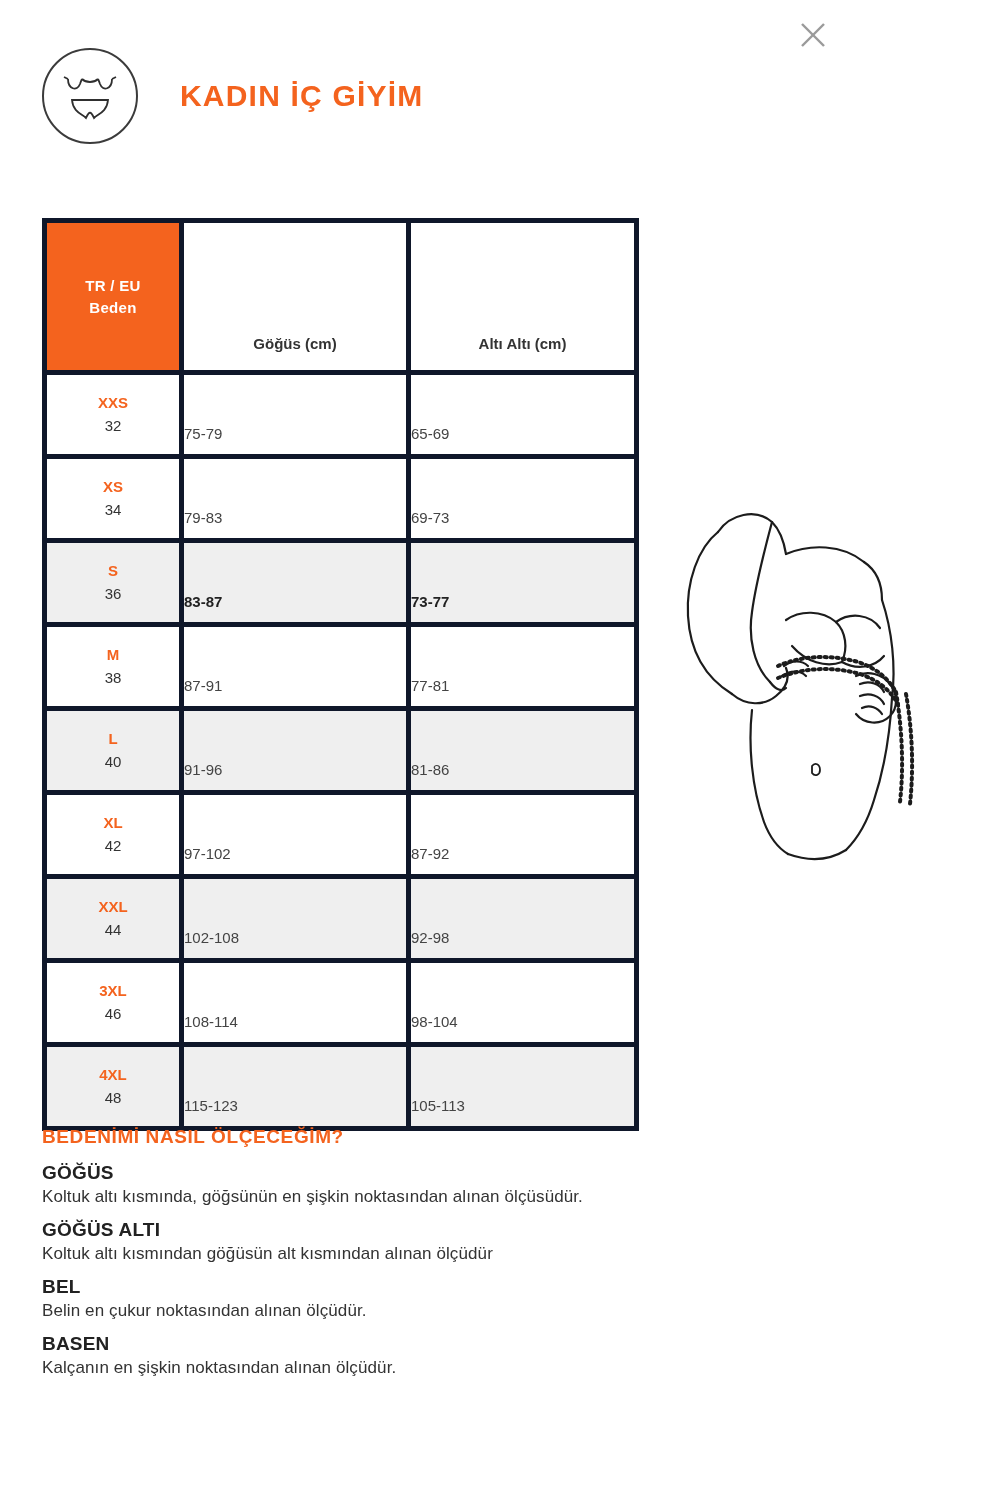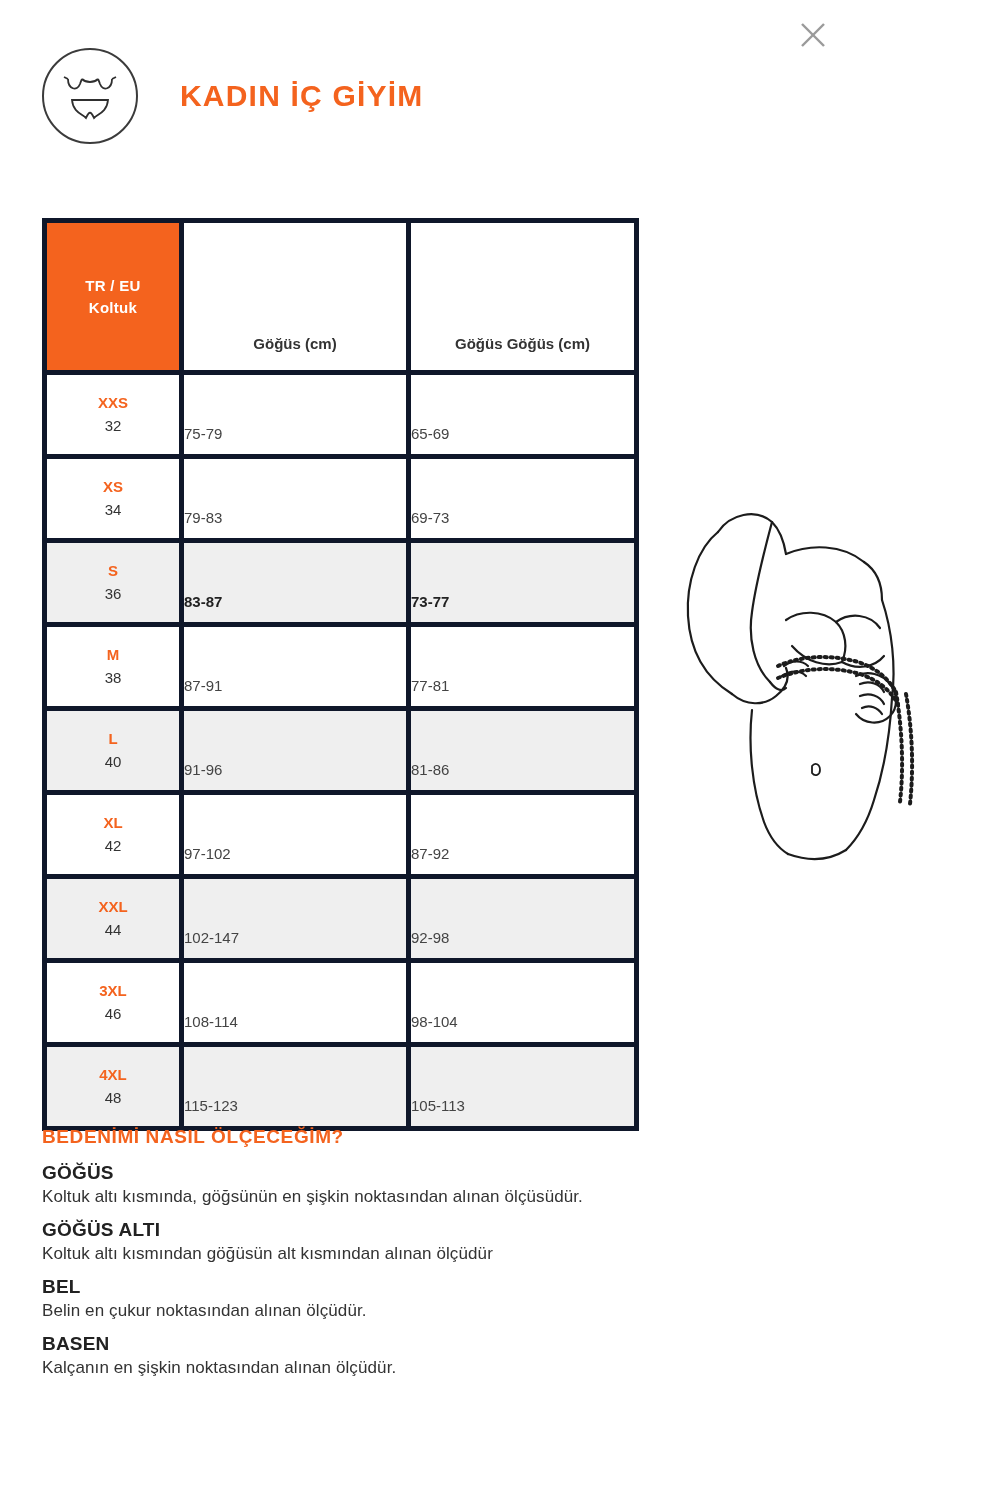--- a/index.html
+++ b/index.html
@@ -203,24 +203,24 @@
   <table class="size-table">
     <colgroup>
       <col class="c1">
         <col class="c2">
         <col class="c3">
     </colgroup>
     <thead>
       <tr>
         <th class="head-size">
           <div>TR / EU</div>
-          <div>Koltuk</div>
+          <div>Beden</div>
         </th>
         <th class="head-measure">Göğüs (cm)</th>
-        <th class="head-measure">Göğüs Göğüs (cm)</th>
+        <th class="head-measure">Altı Altı (cm)</th>
       </tr>
     </thead>
     <tbody>
       <tr class="plain">
         <td class="size-cell">
           <span class="sz">XXS</span>
           <span class="eu">32</span>
         </td>
         <td class="val">75-79</td>
         <td class="val">65-69</td>
@@ -263,21 +263,21 @@
           <span class="eu">42</span>
         </td>
         <td class="val">97-102</td>
         <td class="val">87-92</td>
       </tr>
       <tr class="shaded">
         <td class="size-cell">
           <span class="sz">XXL</span>
           <span class="eu">44</span>
         </td>
-        <td class="val">102-147</td>
+        <td class="val">102-108</td>
         <td class="val">92-98</td>
       </tr>
       <tr class="plain">
         <td class="size-cell">
           <span class="sz">3XL</span>
           <span class="eu">46</span>
         </td>
         <td class="val">108-114</td>
         <td class="val">98-104</td>
       </tr>

